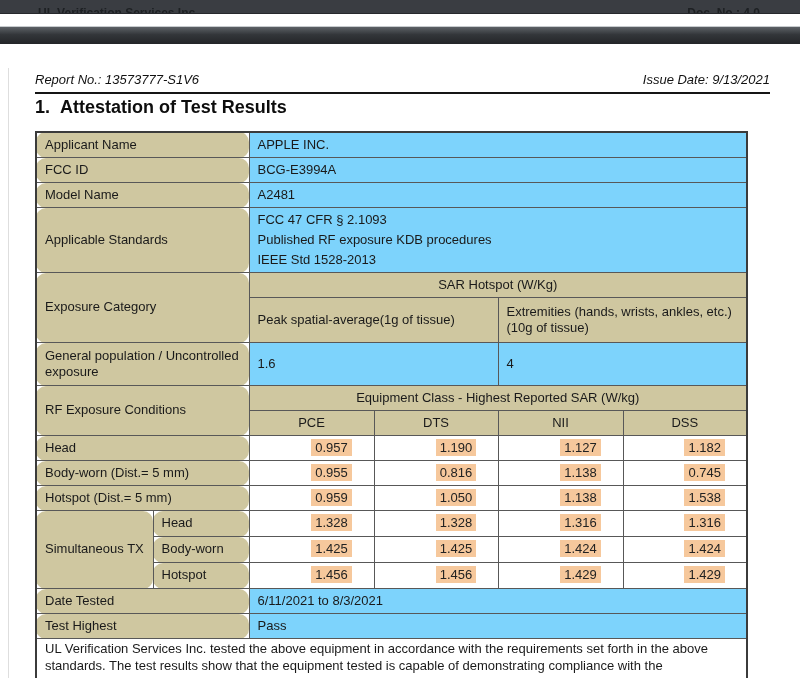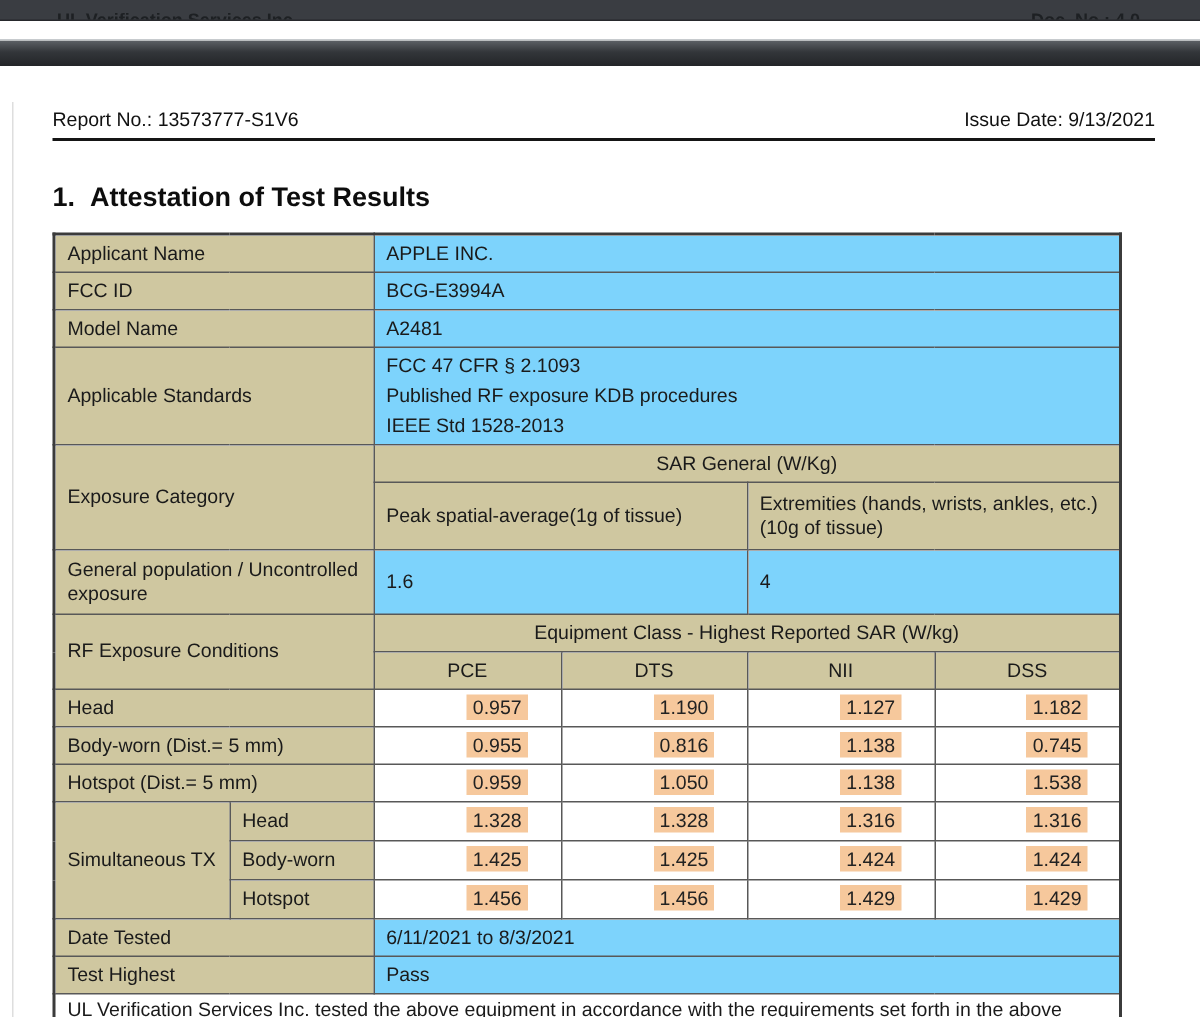--- a/index.html
+++ b/index.html
@@ -46,25 +46,26 @@
     width: 1px; background: #dedede;
   }
 
   .page { padding: 28px 30px 0 35px; }
 
   .meta-row {
     width: 735px;
     display: flex; justify-content: space-between;
     font-size: 13px; color: #111;
     padding-bottom: 5px;
+    font-style: italic;
   }
   .meta-rule { width: 735px; border-top: 2px solid #151515; }
 
   .heading {
-    margin-top: 27px;
+    margin-top: 3px;
     font-size: 18px; font-weight: bold; color: #0d0d0d;
   }
   .heading .ht { margin-left: 10px; }
 
   table.attest {
     margin-top: 13px;
     border-collapse: collapse;
     table-layout: fixed;
     width: 711px;
     font-size: 13px;
@@ -72,21 +73,21 @@
   }
   table.attest td {
     border: 1px solid #585858;
     padding: 2px 8px;
     line-height: 1.3;
     vertical-align: middle;
     overflow: hidden;
   }
   table.attest { border: 2px solid #3b3b3b; }
 
-  td.lbl  { background: #cfc7a0; }
+  td.lbl  { background: #cfc7a0; border-radius: 10px; }
   td.tanc { background: #cfc7a0; text-align: center; }
   td.tanl { background: #cfc7a0; text-align: left; }
   td.val  { background: #7dd3fc; padding-left: 11px; }
   td.num  { background: #ffffff; text-align: center; }
   td.top  { vertical-align: top; padding-top: 4px; }
 
   .r-info td, .r-foot td, .r-sarlim td, .r-eqclass td, .r-cols td { height: 20px; }
   .r-data td { height: 20px; }
   .r-sim  td { height: 21px; }
   .r-subhead td { height: 40px; }
@@ -163,21 +164,21 @@
           <td class="lbl top" colspan="2">Applicable Standards</td>
           <td class="val top" colspan="4">
             <div>FCC 47 CFR § 2.1093</div>
             <div>Published RF exposure KDB procedures</div>
             <div>IEEE Std 1528-2013</div>
           </td>
         </tr>
 
         <tr class="r-sarlim">
           <td class="lbl" colspan="2" rowspan="2">Exposure Category</td>
-          <td class="tanc" colspan="4">SAR General (W/Kg)</td>
+          <td class="tanc" colspan="4">SAR Hotspot (W/Kg)</td>
         </tr>
         <tr class="r-subhead">
           <td class="tanl top" colspan="2">Peak spatial-average(1g of tissue)</td>
           <td class="tanl top" colspan="2">
             <div>Extremities (hands, wrists, ankles, etc.)</div>
             <div>(10g of tissue)</div>
           </td>
         </tr>
         <tr class="r-genpop">
           <td class="lbl top" colspan="2">General population / Uncontrolled exposure</td>

